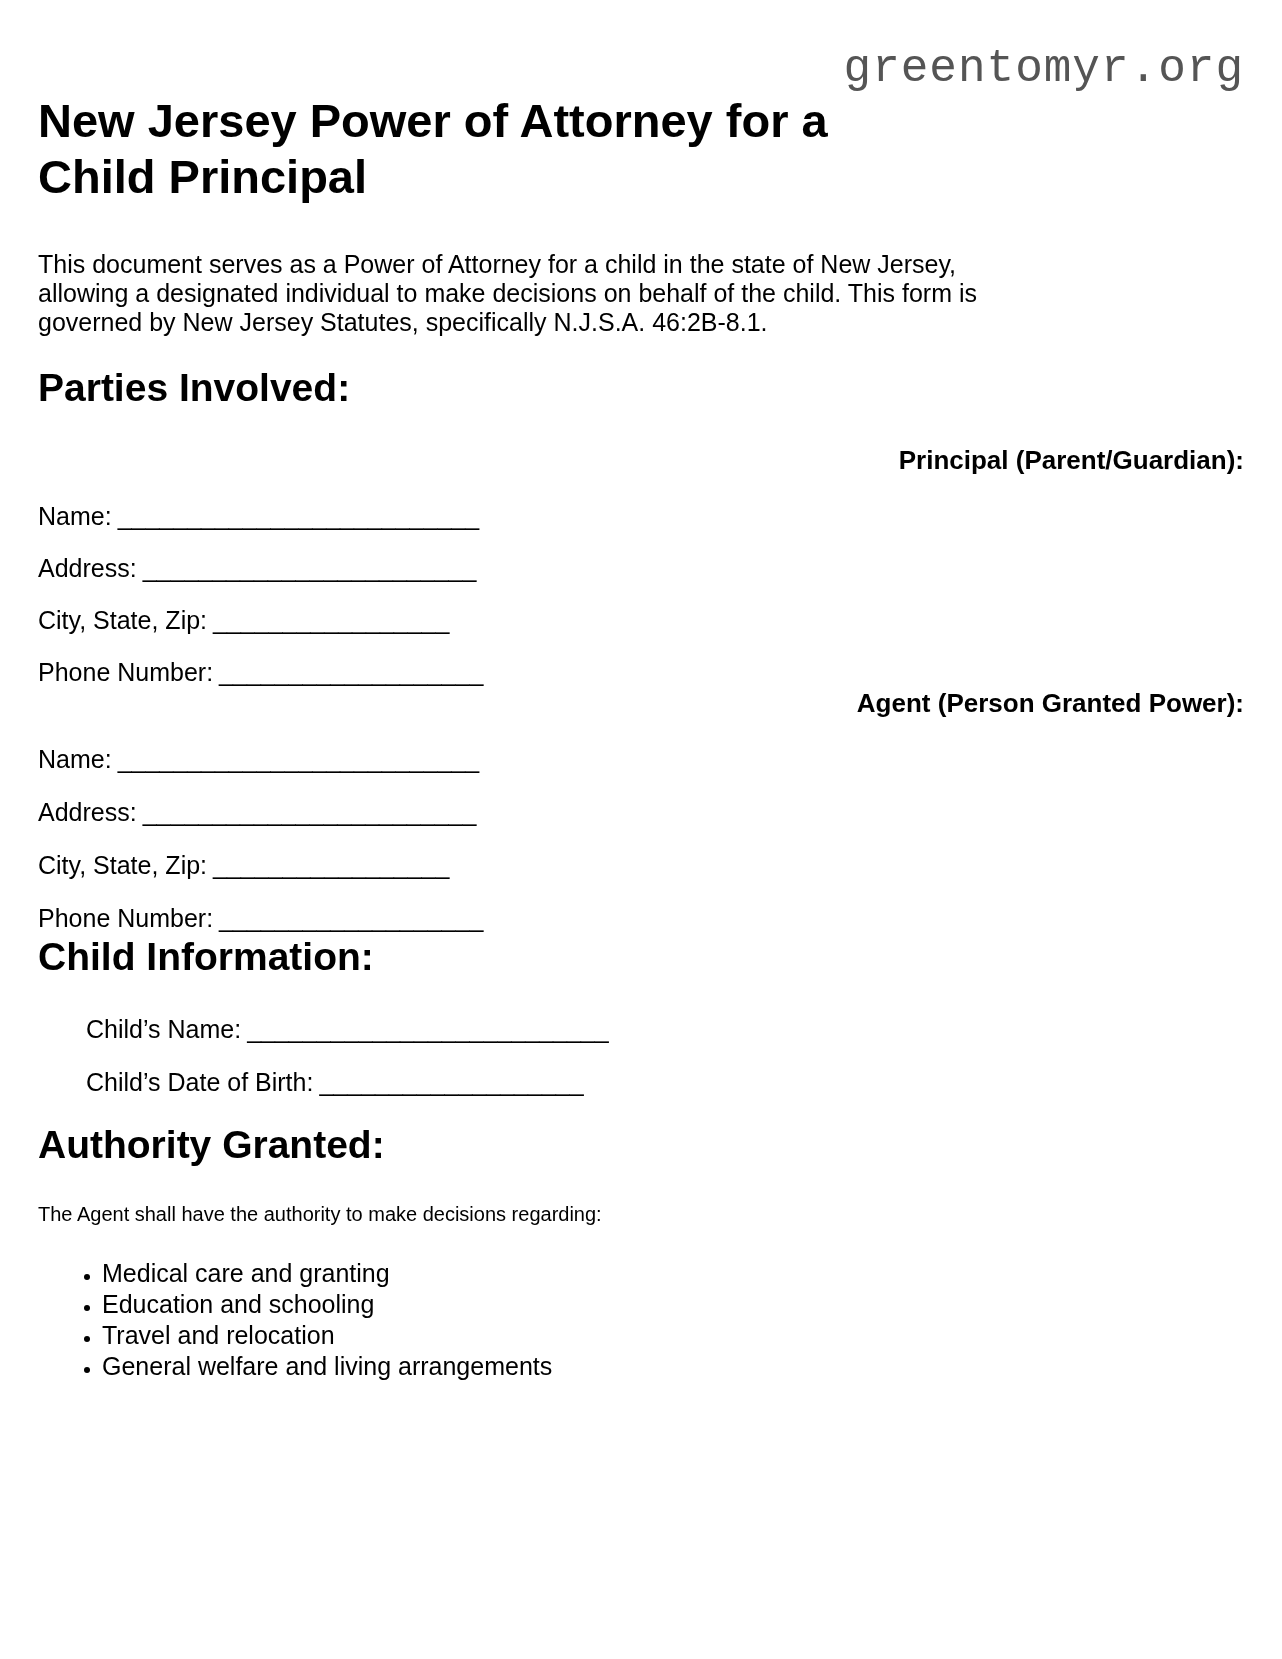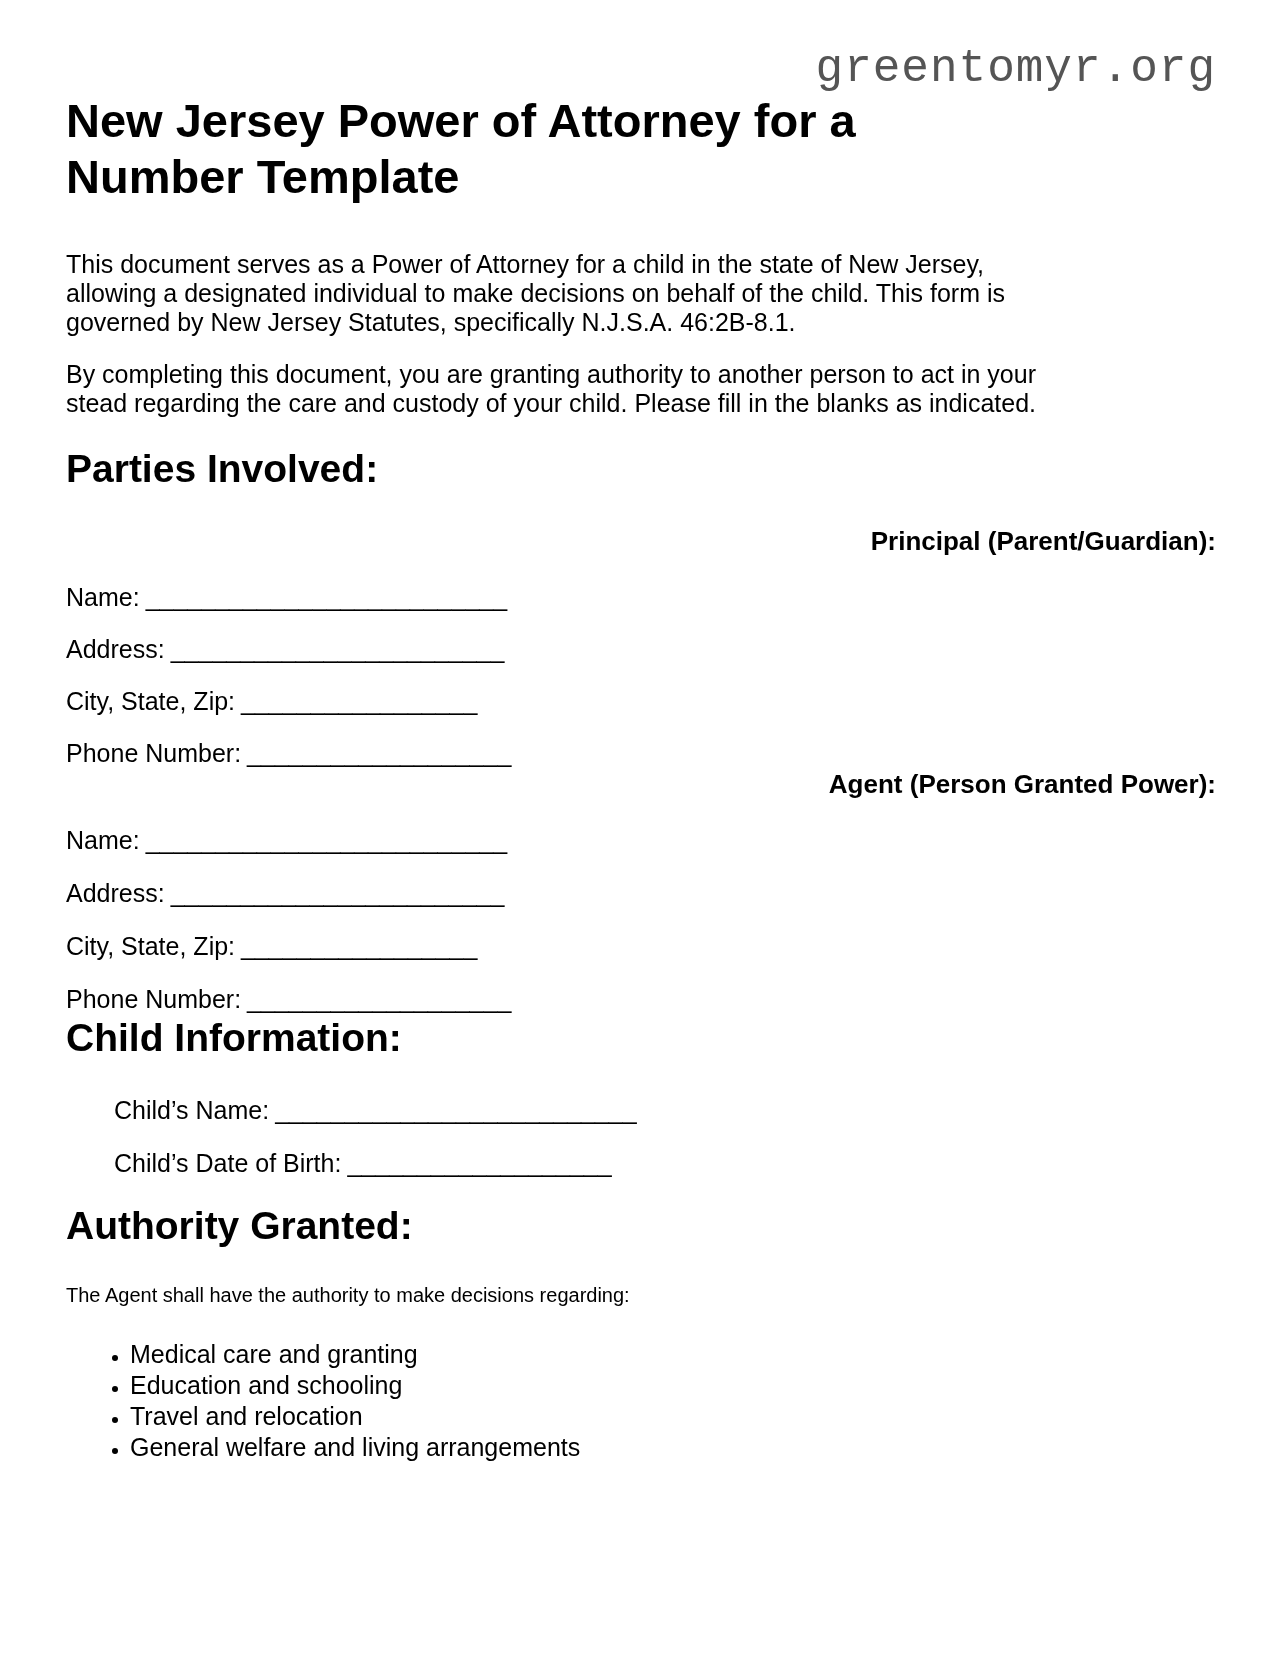--- a/index.html
+++ b/index.html
@@ -3,21 +3,21 @@
 <meta charset="utf-8">
 <style>
   * { margin:0; padding:0; box-sizing:border-box; }
   html, body { background:#ffffff; }
   body {
     width:1282px; height:1659px; overflow:hidden;
     font-family:"Liberation Sans","DejaVu Sans",sans-serif;
     color:#000000;
     position:relative;
   }
-  .doc { padding:0 66px; }
+  .doc { padding:0 38px; }
 
   .watermark {
     margin-top:46px;
     text-align:right;
     font-family:"Liberation Mono","DejaVu Sans Mono",monospace;
     font-size:46px; line-height:47px;
     letter-spacing:1px;
     color:#555555;
   }
 
@@ -82,27 +82,25 @@
   ul.authority-list li::marker { font-size:19px; }
 </style>
 </head>
 <body>
 
 <div class="doc">
 
   <div class="watermark">greentomyr.org</div>
 
   <h1 class="doc-title">New Jersey Power of Attorney for a
-Number Template</h1>
+Child Principal</h1>
 
   <p class="intro-para first">This document serves as a Power of Attorney for a child in the state of New Jersey,
 allowing a designated individual to make decisions on behalf of the child. This form is
 governed by New Jersey Statutes, specifically N.J.S.A. 46:2B-8.1.</p>
-  <p class="intro-para second">By completing this document, you are granting authority to another person to act in your
-stead regarding the care and custody of your child. Please fill in the blanks as indicated.</p>
 
   <h2 class="section-heading parties">Parties Involved:</h2>
 
   <div class="pgroup">
     <h3 class="sub-heading principal">Principal (Parent/Guardian):</h3>
 
     <div class="field f0">
       <span class="flabel">Name:</span><span class="blank">__________________________</span>
     </div>
     <div class="field fn">

